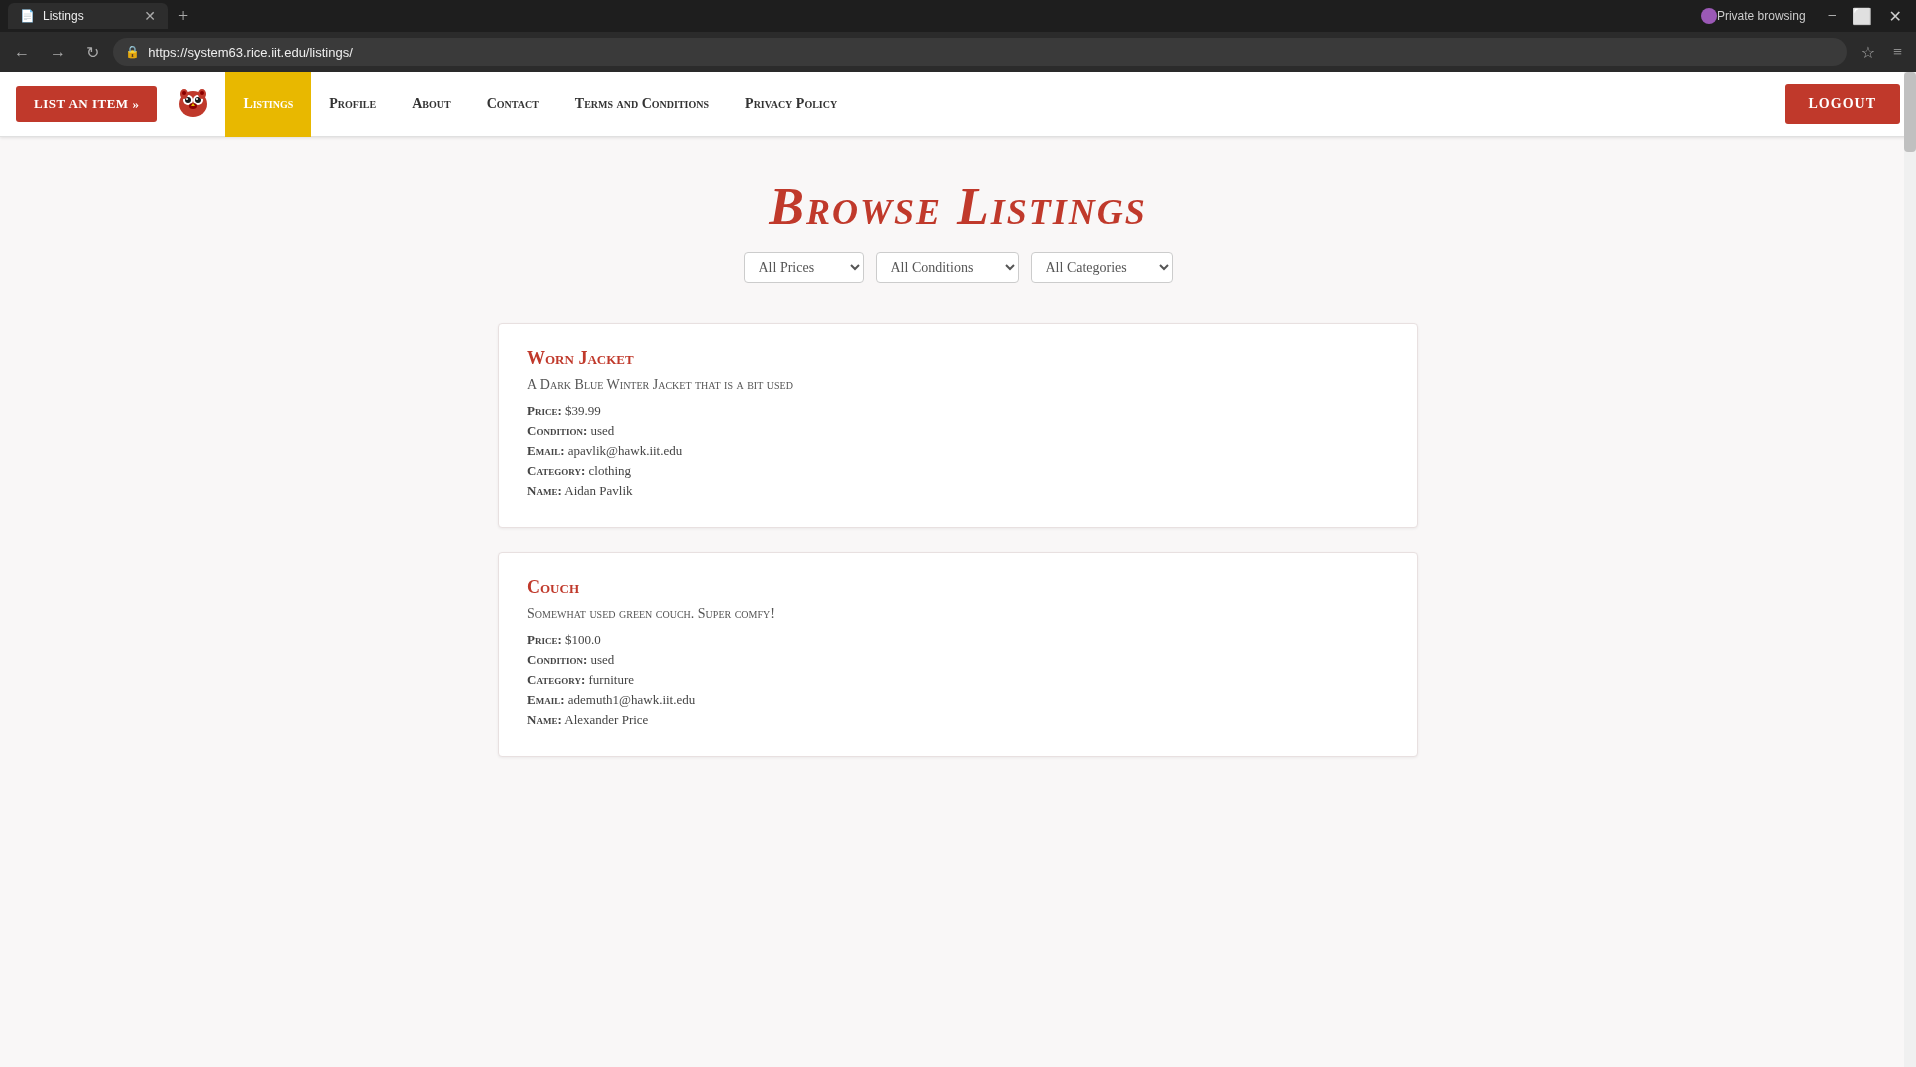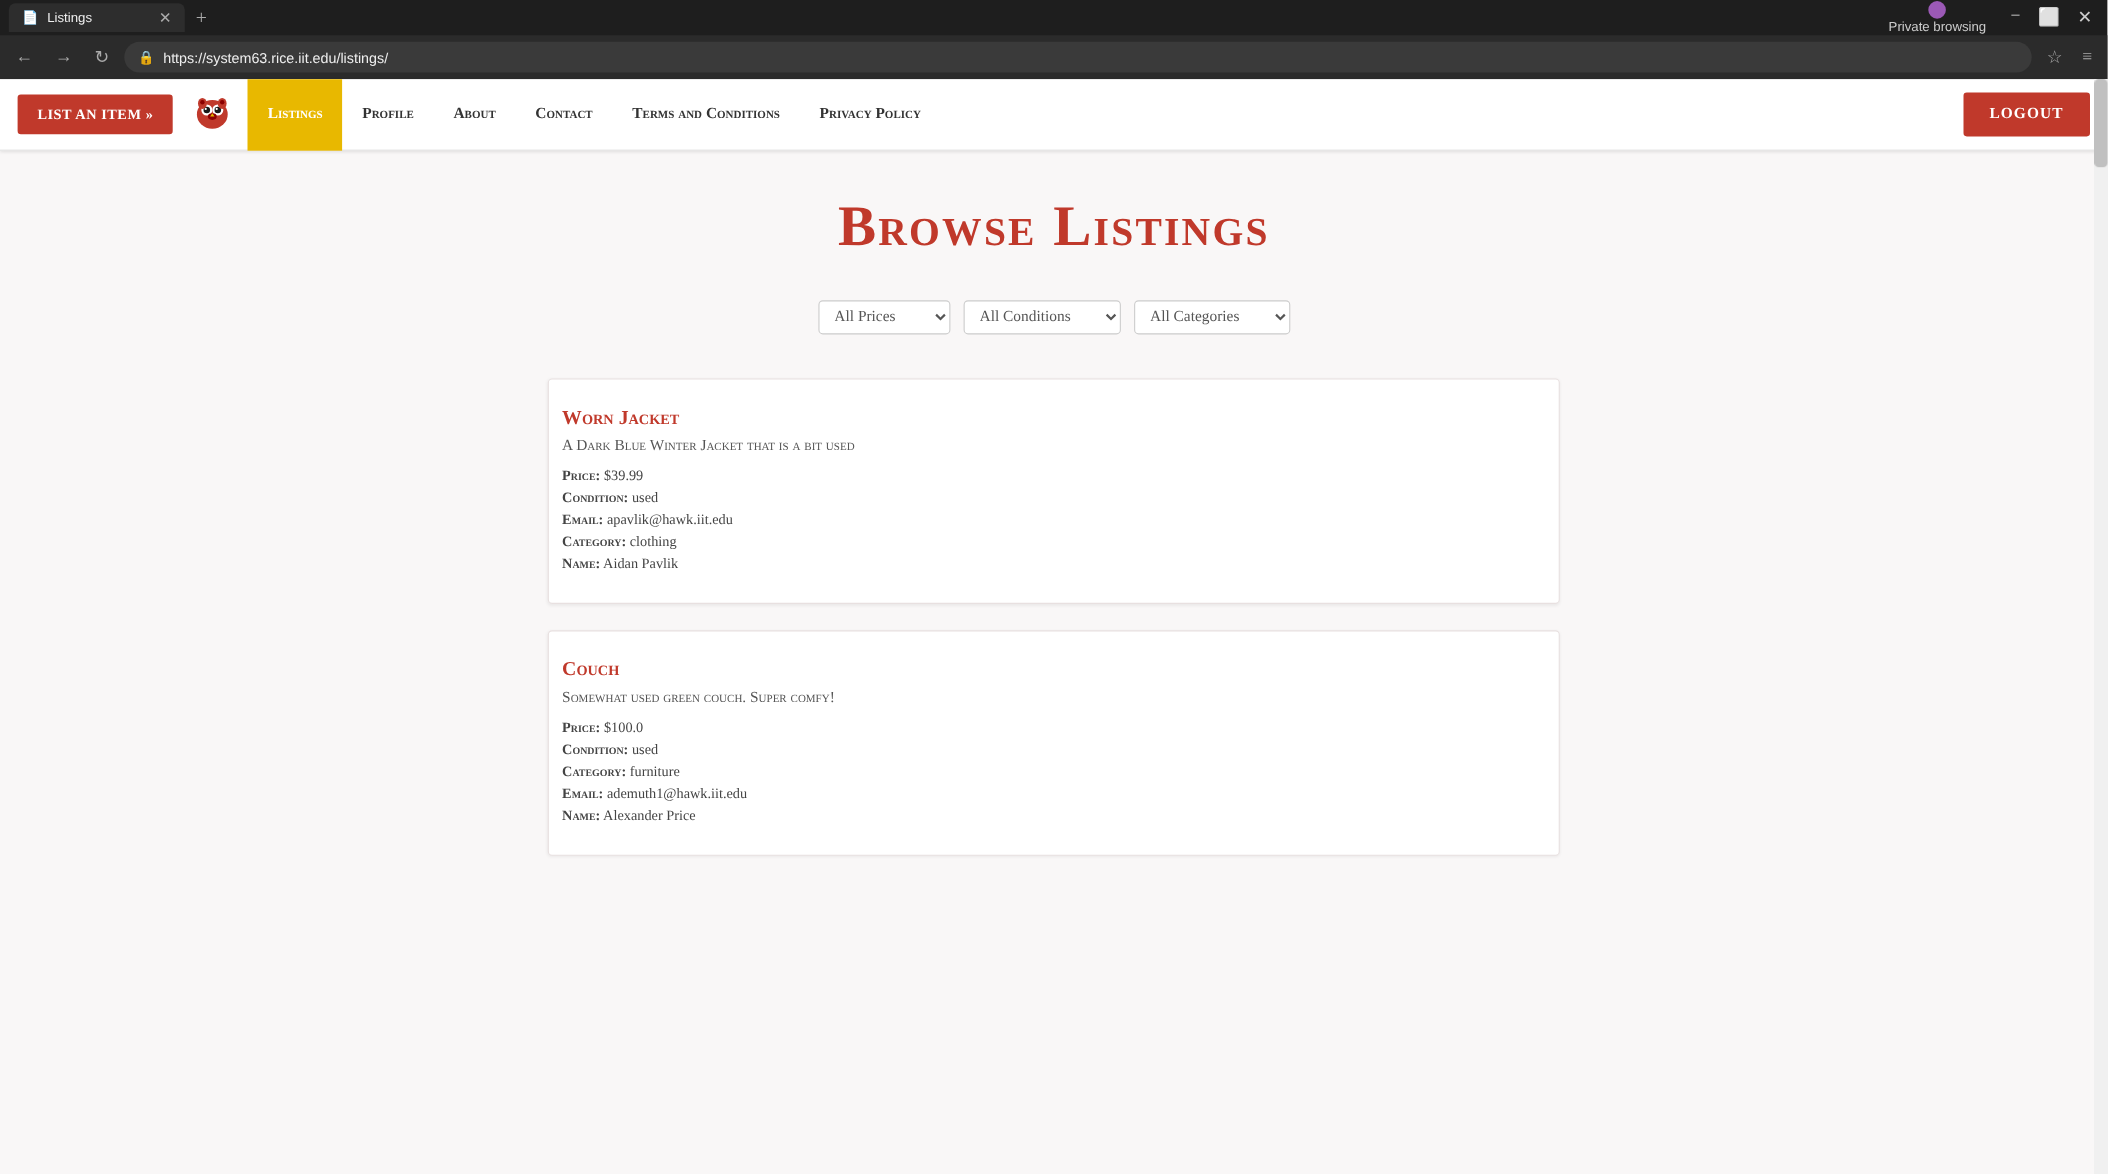--- a/index.html
+++ b/index.html
@@ -59,21 +59,20 @@
     }
 
     .private-browsing-label {
       margin-left: auto;
       color: #ccc;
       font-size: 12px;
       font-family: Arial, sans-serif;
       display: flex;
       align-items: center;
       gap: 0;
-      flex-direction: column;
     }
 
     .private-icon {
       width: 16px;
       height: 16px;
       background: #9b59b6;
       border-radius: 50%;
       display: inline-block;
     }
 
@@ -228,21 +227,22 @@
     }
 
     .page-title {
       text-align: center;
       font-size: 52px;
       font-weight: bold;
       color: #c0392b;
       font-family: Georgia, serif;
       font-variant: small-caps;
       letter-spacing: 2px;
-      margin-bottom: 37px;
+      margin-bottom: 16px;
+      font-style: italic;
     }
 
     .filter-bar {
       display: flex;
       justify-content: center;
       gap: 12px;
       margin-bottom: 40px;
     }
 
     .filter-select {
@@ -254,21 +254,21 @@
       color: #555;
       background: #fff;
       cursor: pointer;
       appearance: auto;
     }
 
     .listing-card {
       background: #fff;
       border: 1px solid #e8e0e0;
       border-radius: 4px;
-      padding: 24px 12px;
+      padding: 24px 28px;
       margin-bottom: 24px;
       box-shadow: 0 1px 3px rgba(0,0,0,0.06);
     }
 
     .listing-title {
       font-size: 18px;
       font-weight: bold;
       color: #c0392b;
       font-family: Georgia, serif;
       font-variant: small-caps;

